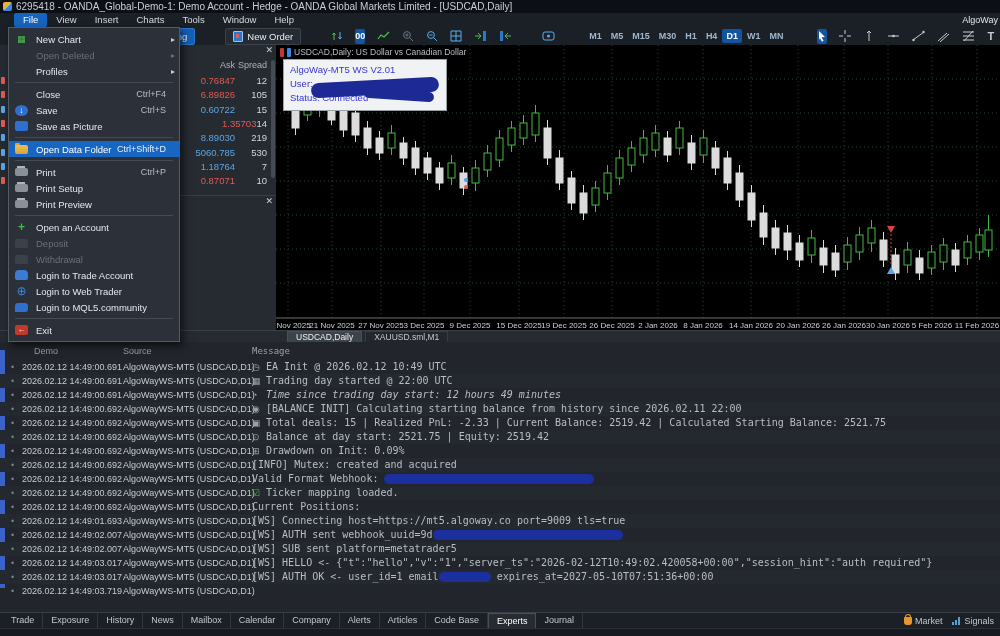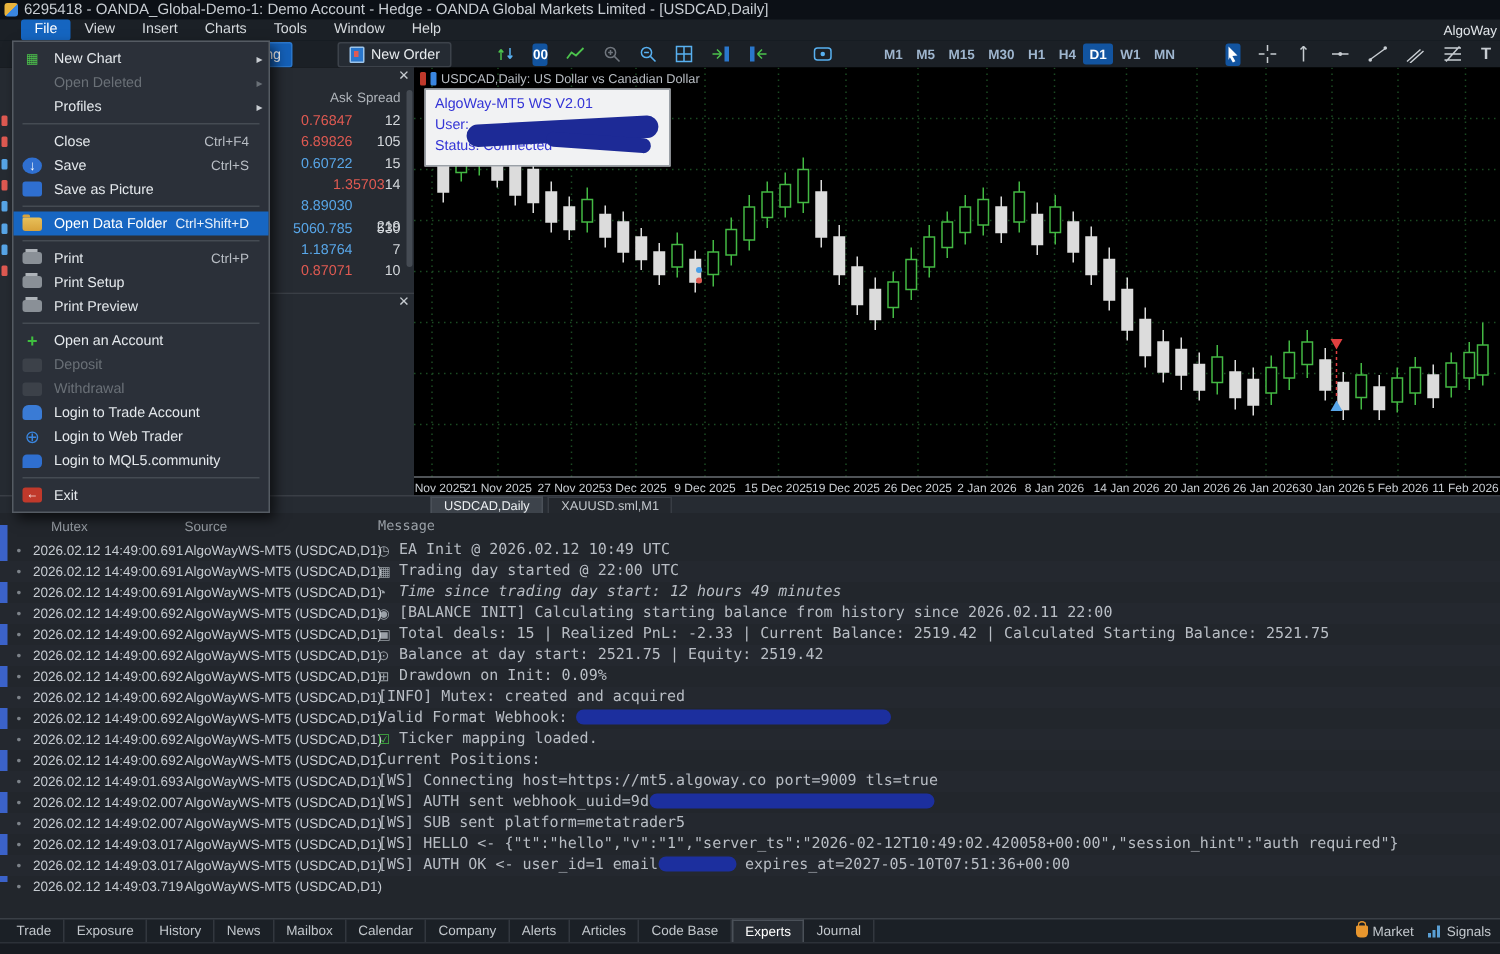--- a/index.html
+++ b/index.html
@@ -308,21 +308,21 @@
         <span class="mw-spread">105</span>
       </div>
       <div class="mw-row" style="top: 57.6px;">
         <span class="mw-ask c-blue">0.60722</span>
         <span class="mw-spread">15</span>
       </div>
       <div class="mw-row" style="top: 71.9px; padding-left: 34px;">
         <span class="mw-ask c-red">1.35703</span>
         <span class="mw-spread">14</span>
       </div>
-      <div class="mw-row" style="top: 86.2px; flex-direction: column;">
+      <div class="mw-row" style="top: 86.2px;">
         <span class="mw-ask c-blue">8.89030</span>
         <span class="mw-spread">219</span>
       </div>
       <div class="mw-row" style="top: 100.5px;">
         <span class="mw-ask c-blue">5060.785</span>
         <span class="mw-spread">530</span>
       </div>
       <div class="mw-row" style="top: 114.8px;">
         <span class="mw-ask c-blue">1.18764</span>
         <span class="mw-spread">7</span>
@@ -524,21 +524,21 @@
   <span class="tab-left on">Favorites</span>
   <div class="chart-tabs">
     <span class="ctab">USDCAD,Daily</span>
     <span class="ctab inactive">XAUUSD.sml,M1</span>
   </div>
 </div>
 
 <div class="abs journal">
   <div class="j-scroll"></div>
   <div class="j-head">
-    <span class="jh-time">Mutex</span>
+    <span class="jh-time">Demo</span>
     <span class="jh-source">Source</span>
     <span class="jh-msg">Message</span>
   </div>
   <div class="j-rows" id="journal-rows">
       <div class="j-row">
         <span class="jr-bullet">•</span>
         <span class="jr-time">2026.02.12 14:49:00.691</span>
         <span class="jr-source">AlgoWayWS-MT5 (USDCAD,D1)</span>
         <span class="jr-icon">◷</span>
         <span class="jr-msg" style="left: 266px;">EA Init @ 2026.02.12 10:49 UTC</span>

